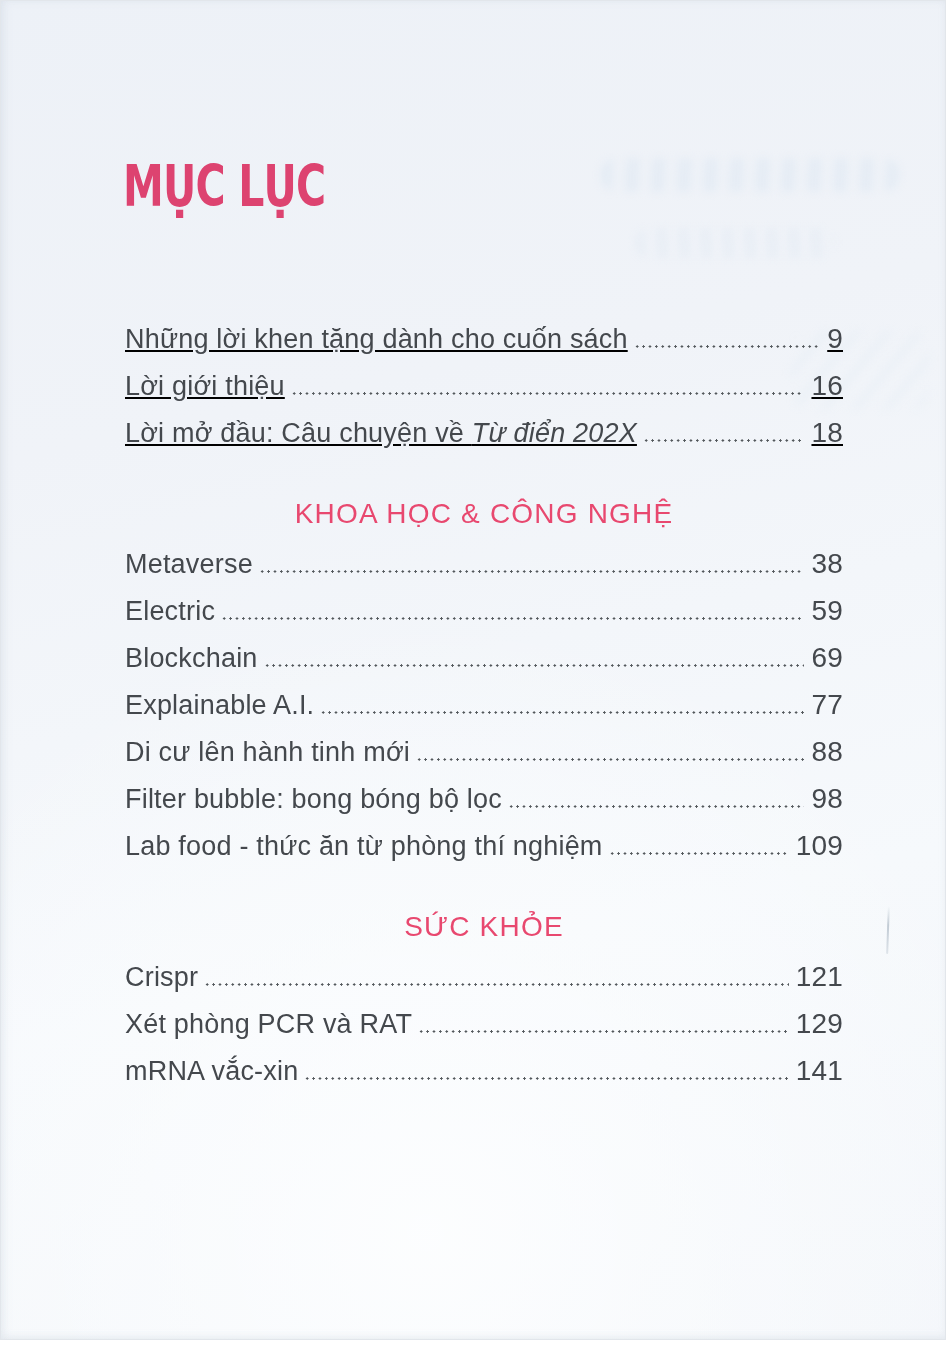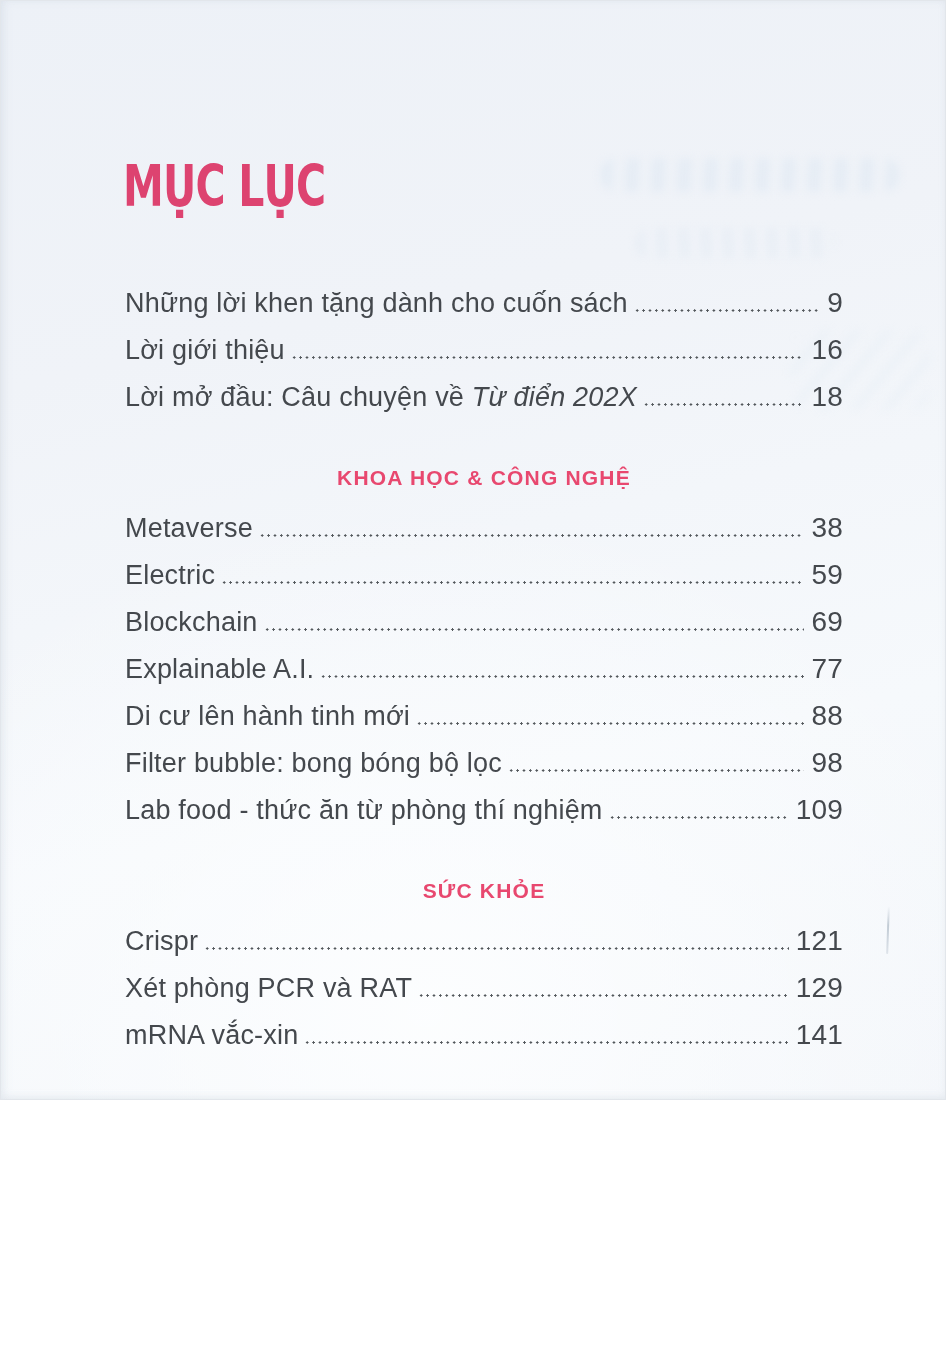--- a/index.html
+++ b/index.html
@@ -1,18 +1,18 @@
 <!DOCTYPE html>
 <html><head>
 <meta charset="utf-8">
 <style>
   html,body{margin:0;padding:0;background:#ffffff;}
   .page{
     position:relative;
-    width:946px;height:1100px;
+    width:946px;height:1340px;
     overflow:hidden;
     font-family:"Liberation Sans",sans-serif;
     background:
       radial-gradient(120% 85% at 45% 92%, rgba(253,254,255,.9) 0%, rgba(253,254,255,0) 55%),
       linear-gradient(168deg,#edf1f7 0%,#f0f3f8 30%,#f6f9fc 68%,#f3f6fa 100%);
     box-shadow:
       inset 0 0 0 1px #e2e6eb,
       inset 4px 0 10px rgba(175,188,205,.16),
       inset 0 -3px 8px rgba(160,170,185,.12);
   }
@@ -21,42 +21,42 @@
     margin:158px 0 0 -2px;
     font-family:"DejaVu Sans",sans-serif;
     font-weight:bold;
     font-size:50px;line-height:50px;
     letter-spacing:-1px;
     color:#dd4370;
     transform:scale(0.82,1.14);
     transform-origin:left top;
     white-space:nowrap;
   }
-  .front{margin-top:81px;}
+  .front{margin-top:117px;text-decoration:underline;}
   .row{
     display:flex;align-items:baseline;
     font-size:27px;line-height:28px;
     letter-spacing:.2px;
     color:#44484d;
     margin:0 0 19px 0;
   }
   .row .lbl{white-space:nowrap;}
   .row .lbl .it{font-style:italic;}
   .dots{
     flex:1;height:3px;
     margin:0 4px 0 6px;
     background-image:radial-gradient(circle,#53585c 1.15px,rgba(0,0,0,0) 1.35px);
     background-size:6.4px 3px;
     background-repeat:repeat-x;
     background-position:0 100%;
   }
   .pg{margin-left:3px;text-align:right;font-size:28px;white-space:nowrap;}
   .sec-heading{
-    font-weight:bold;
-    font-size:21px;line-height:32px;
+    font-weight:normal;
+    font-size:28px;line-height:32px;
     letter-spacing:1.2px;
     text-align:center;
     color:#e8486f;
     margin:51px 0 20px 0;
     white-space:nowrap;
   }
   
   .artifact{position:absolute;pointer-events:none;}
   .ghost1{
     left:600px;top:158px;width:300px;height:34px;

